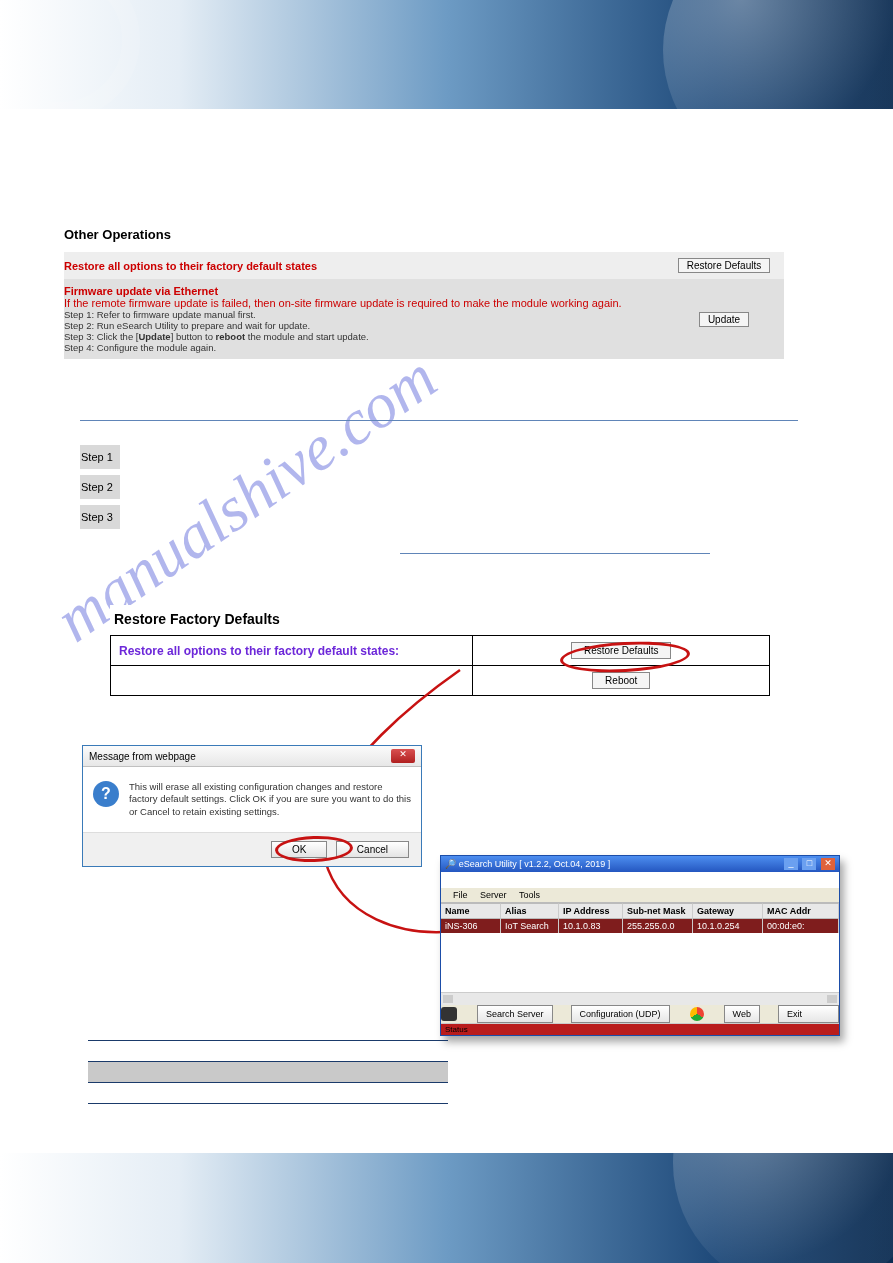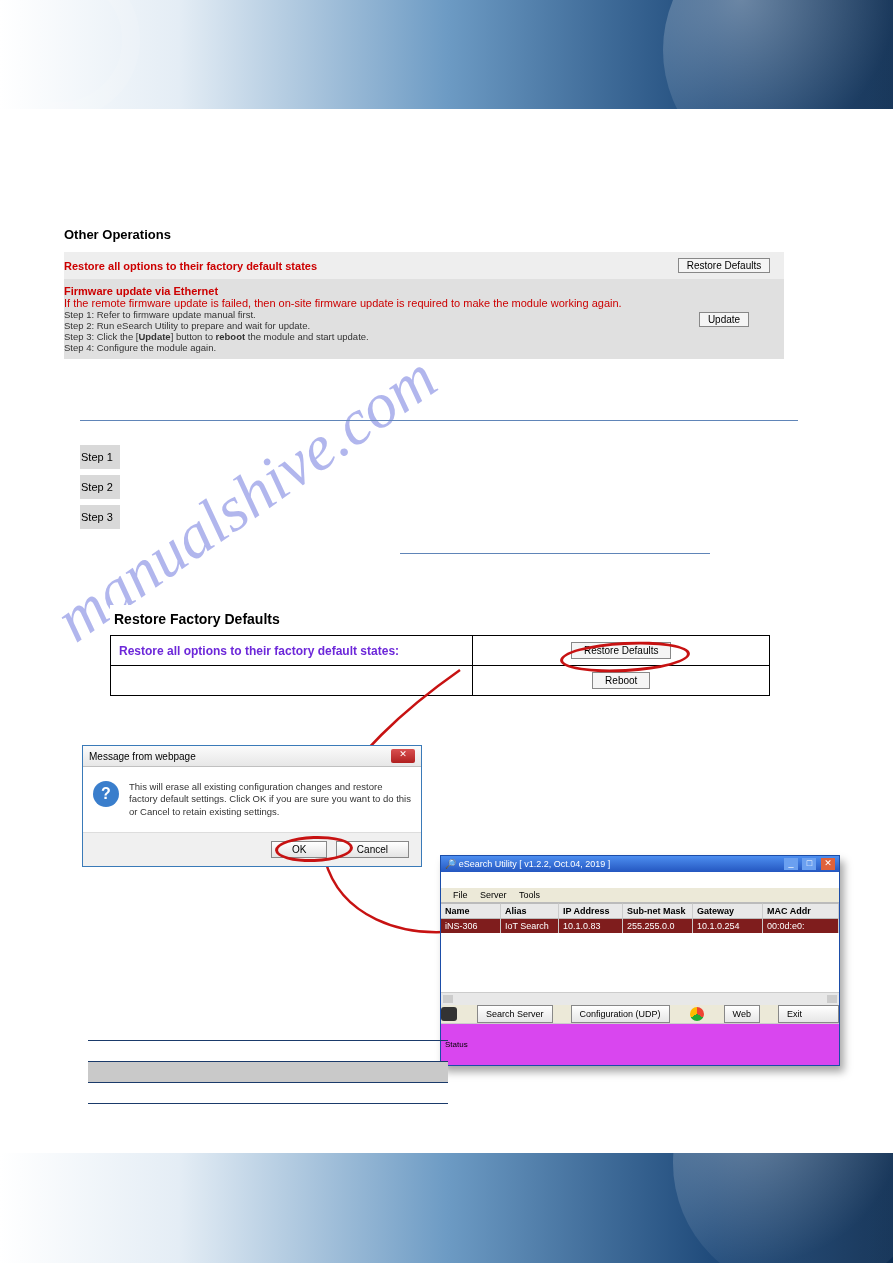--- a/index.html
+++ b/index.html
@@ -135,21 +135,21 @@
   .es-scroll .sc-ar{ width:10px; height:8px; background:#ccc; }
   .es-toolbar { background:#ece9d8; display:flex; gap:18px; align-items:center; }
   .es-tbtn { border:1px solid #888; background:linear-gradient(#fff,#e6e6e6); padding:3px 8px; font-size:9px; cursor:pointer; }
   .es-tbtn.wide{flex:1; text-align:left;}
   .es-bino { width:16px; height:14px; background:#333; border-radius:3px; margin-right:2px; }
   .es-chrome {
     width:14px; height:14px; border-radius:50%;
     background: conic-gradient(#e43 0 120deg,#2a3 120deg 240deg,#fb0 240deg 360deg);
     margin:0 2px;
   }
-  .es-status{background:#d946ef; padding:16px 4px; font-size:8px; border-top:1px solid #ccc;}
+  .es-status{background:#b91c1c; padding:1px 4px; font-size:8px; border-top:1px solid #ccc;}
 
   
   .bottom-tbl {
     position: absolute; top: 1040px; left: 88px; width: 360px;
     border-collapse: collapse; font-size: 10px;
   }
   .bottom-tbl td { border-top:1px solid #1a3a6a; border-bottom:1px solid #1a3a6a; padding:10px 6px; }
   .bottom-tbl tr.hdr td { background:#c9c9c9; font-weight:bold; }
 
   .watermark {

